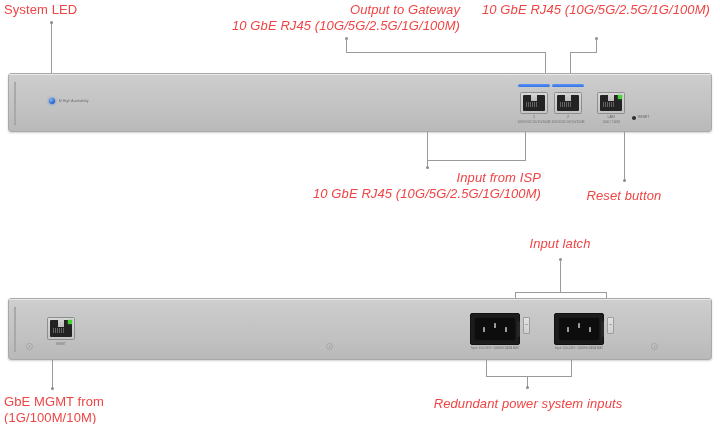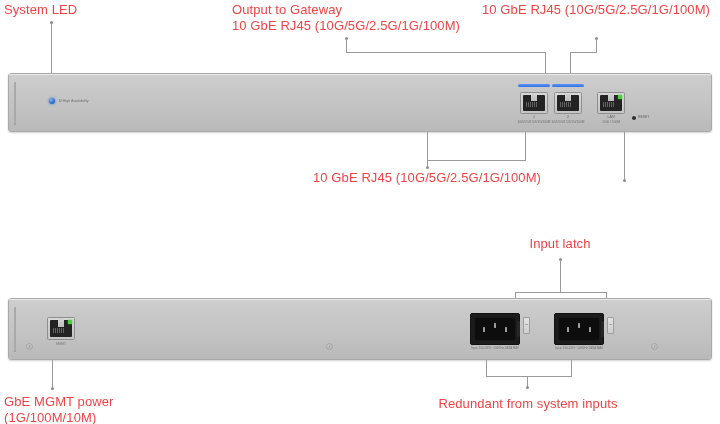--- a/index.html
+++ b/index.html
@@ -23,21 +23,21 @@
 
   
   .anno {
     position: absolute;
     font-size: 13px;
     line-height: 16px;
     color: #ef4444;
     white-space: nowrap;
     letter-spacing: 0.1px;
   }
-  .anno.center { text-align: left; transform: translateX(-50%); }
+  .anno.center { text-align: right; transform: translateX(-50%); font-style: italic; }
   .anno.left   { text-align: left; }
   .anno .l2 { display: block; }
 
   
   .lead {
     position: absolute;
     background: #9a9a9a;
   }
   .lead.v { width: 1px; }
   .lead.h { height: 1px; }
@@ -346,25 +346,29 @@
     <div class="reset-btn" style="left:623px; top:42px;"></div>
     <div class="reset-text" style="left:629px; top:41px;">RESET</div>
   </div>
 
   <div class="lead v" style="left:427px; top:132px; height:28px;"></div>
   <div class="lead h" style="left:427px; top:160px; width:99px;"></div>
   <div class="lead v" style="left:525px; top:132px; height:28px;"></div>
   <div class="dot" style="left:426px; top:166px;"></div>
   <div class="lead v" style="left:427px; top:160px; height:7px;"></div>
   <div class="anno center" style="left:427px; top:170px;">
+    <span>Input from ISP</span>
     <span class="l2">10 GbE RJ45 (10G/5G/2.5G/1G/100M)</span>
   </div>
 
   <div class="lead v" style="left:624px; top:132px; height:48px;"></div>
   <div class="dot" style="left:623px; top:179px;"></div>
+  <div class="anno center" style="left:624px; top:188px;">
+    <span>Reset button</span>
+  </div>
 
   <div class="anno center" style="left:560px; top:236px;">
     <span>Input latch</span>
   </div>
   <div class="dot" style="left:559px; top:258px;"></div>
   <div class="lead v" style="left:560px; top:259px; height:33px;"></div>
   <div class="bracket down" style="left:515px; top:292px; width:90px; height:14px;"></div>
 
   <div class="chassis" style="left:8px; top:298px; width:704px; height:62px;">
 
@@ -399,24 +403,24 @@
       <div class="pin" style="left:34px; top:13px;"></div>
       <div class="chamfer"></div>
     </div>
     <div class="iec-text" style="left:570px; top:48px;">Input: 100-240V~ 50/60Hz  2A/1A MAX</div>
     <div class="latch" style="left:598px; top:18px; width:7px; height:17px;"></div>
   </div>
 
   <div class="lead v" style="left:52px; top:360px; height:28px;"></div>
   <div class="dot" style="left:51px; top:387px;"></div>
   <div class="anno left" style="left:4px; top:394px;">
-    <span>GbE MGMT power</span>
+    <span>GbE MGMT from</span>
     <span class="l2">(1G/100M/10M)</span>
   </div>
 
   <div class="bracket up" style="left:486px; top:360px; width:84px; height:16px;"></div>
   <div class="lead v" style="left:527px; top:376px; height:11px;"></div>
   <div class="dot" style="left:526px; top:386px;"></div>
   <div class="anno center" style="left:528px; top:396px;">
-    <span>Redundant from system inputs</span>
+    <span>Redundant power system inputs</span>
   </div>
 
 </div>
 
 </body></html>

